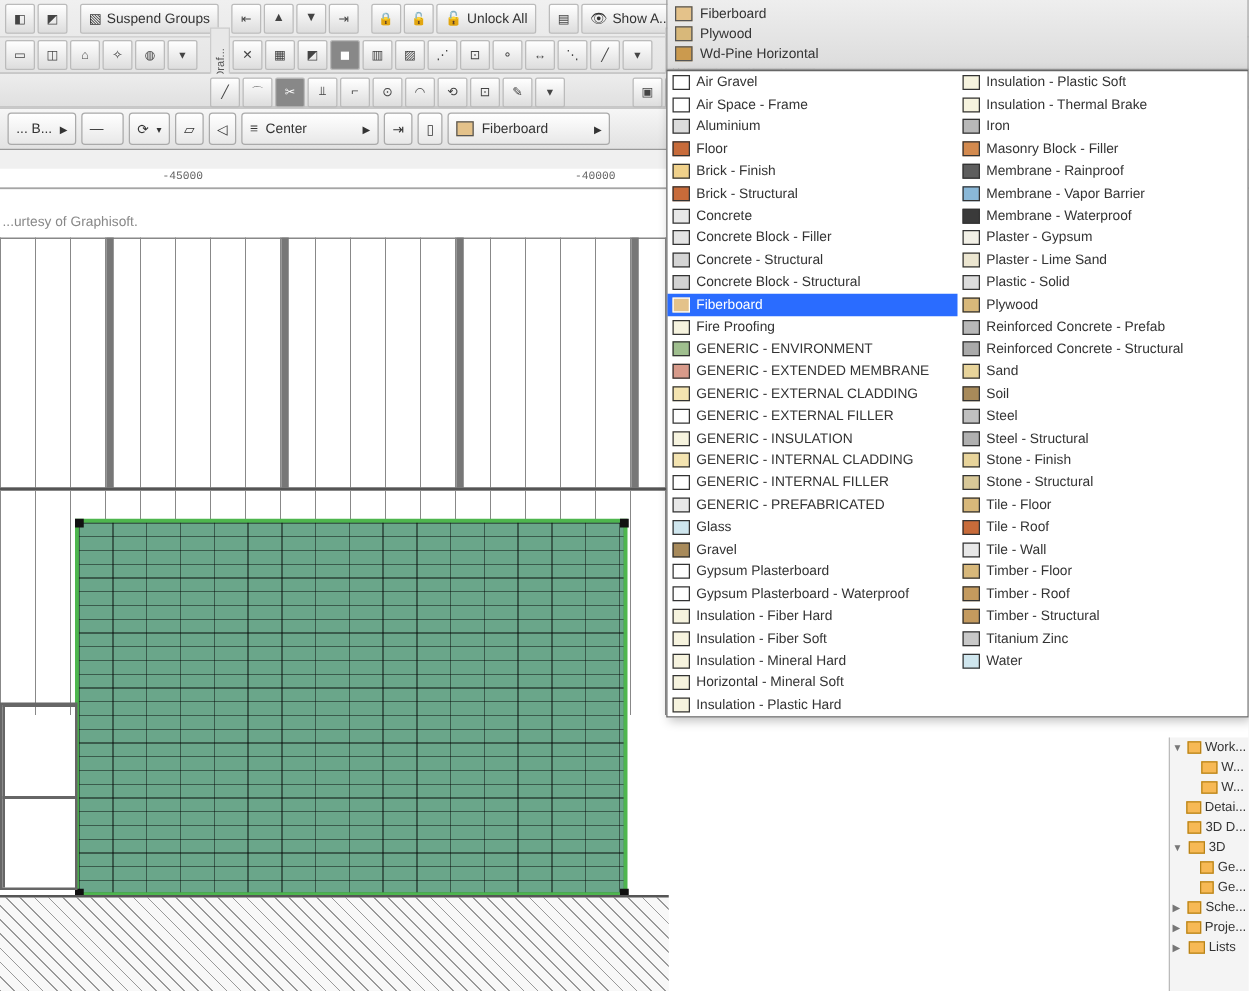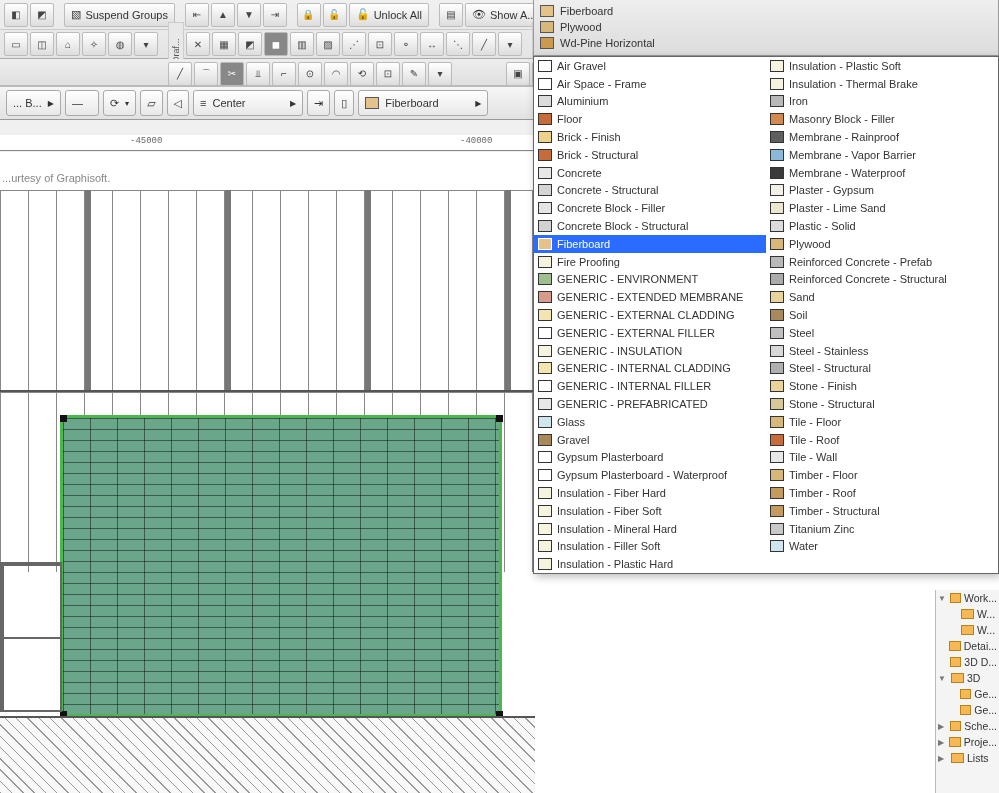--- a/index.html
+++ b/index.html
@@ -341,26 +341,26 @@
       </div>
       <div class="mat-item">
         <span class="sw" style="background:#c86b3a"></span>
         <span>Brick - Structural</span>
       </div>
       <div class="mat-item">
         <span class="sw" style="background:#e8e8e8"></span>
         <span>Concrete</span>
       </div>
       <div class="mat-item">
+        <span class="sw" style="background:#e4e4e4"></span>
+        <span>Concrete Block - Filler</span>
+      </div>
+      <div class="mat-item">
         <span class="sw" style="background:#d4d4d4"></span>
         <span>Concrete - Structural</span>
-      </div>
-      <div class="mat-item">
-        <span class="sw" style="background:#e4e4e4"></span>
-        <span>Concrete Block - Filler</span>
       </div>
       <div class="mat-item">
         <span class="sw" style="background:#d2d2d2"></span>
         <span>Concrete Block - Structural</span>
       </div>
       <div class="mat-item selected">
         <span class="sw" style="background:#e4c28a"></span>
         <span>Fiberboard</span>
       </div>
       <div class="mat-item">
@@ -422,21 +422,21 @@
       <div class="mat-item">
         <span class="sw" style="background:#f6f3de"></span>
         <span>Insulation - Fiber Soft</span>
       </div>
       <div class="mat-item">
         <span class="sw" style="background:#f6f3de"></span>
         <span>Insulation - Mineral Hard</span>
       </div>
       <div class="mat-item">
         <span class="sw" style="background:#f6f3de"></span>
-        <span>Insulation - Filler Soft</span>
+        <span>Horizontal - Mineral Soft</span>
       </div>
       <div class="mat-item">
         <span class="sw" style="background:#f6f3de"></span>
         <span>Insulation - Plastic Hard</span>
       </div>
     </div>
   <div class="mat-col" id="mat-col2">
       <div class="mat-item">
         <span class="sw" style="background:#f6f3de"></span>
         <span>Insulation - Plastic Soft</span>
@@ -493,24 +493,20 @@
         <span class="sw" style="background:#e8d49a"></span>
         <span>Sand</span>
       </div>
       <div class="mat-item">
         <span class="sw" style="background:#a88a5a"></span>
         <span>Soil</span>
       </div>
       <div class="mat-item">
         <span class="sw" style="background:#c0c0c0"></span>
         <span>Steel</span>
-      </div>
-      <div class="mat-item">
-        <span class="sw" style="background:#d8d8d8"></span>
-        <span>Steel - Stainless</span>
       </div>
       <div class="mat-item">
         <span class="sw" style="background:#b0b0b0"></span>
         <span>Steel - Structural</span>
       </div>
       <div class="mat-item">
         <span class="sw" style="background:#e8d49a"></span>
         <span>Stone - Finish</span>
       </div>
       <div class="mat-item">

